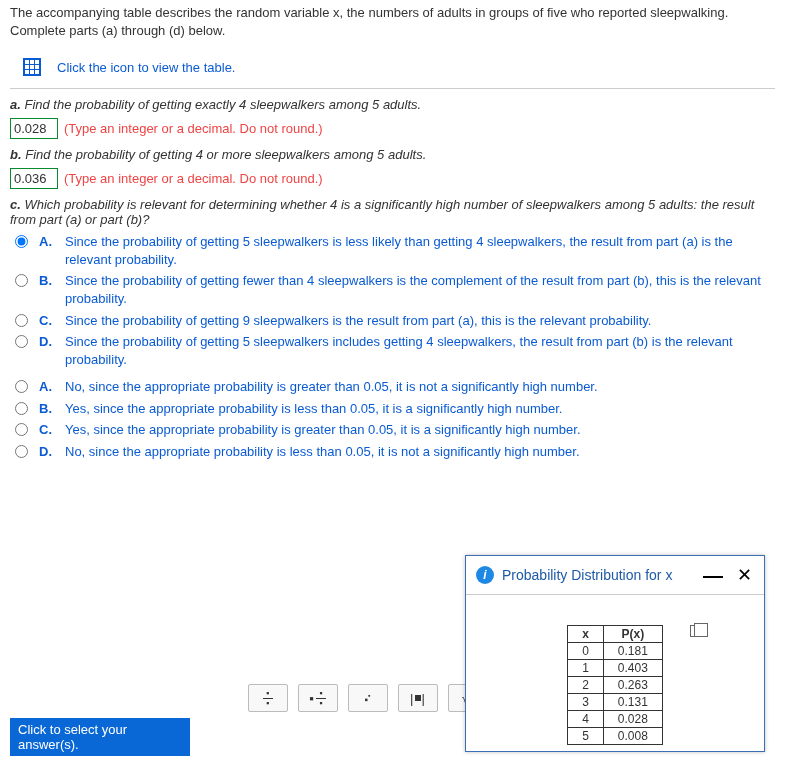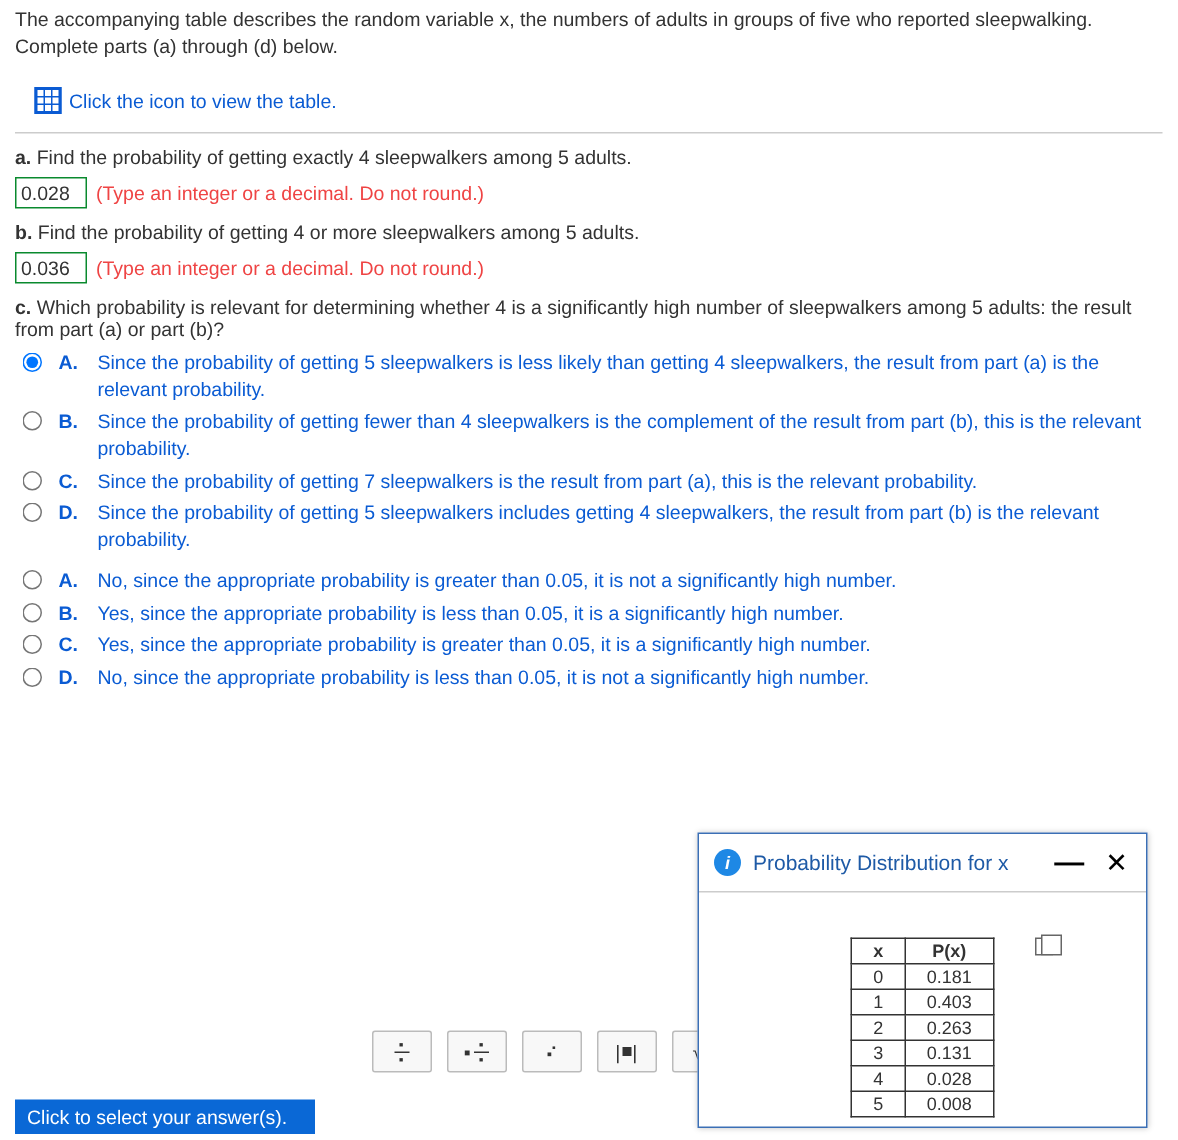--- a/index.html
+++ b/index.html
@@ -6,35 +6,35 @@
   body {
     margin: 0;
     padding: 4px 10px;
     font-family: Arial, Helvetica, sans-serif;
     font-size: 13px;
     color: #333;
     width: 785px;
     background: #fff;
   }
   .intro { margin-bottom: 18px; line-height: 1.4; }
-  .link-row { display: flex; align-items: center; gap: 5px; margin: 8px 0 12px 0; padding-left: 13px; }
+  .link-row { display: flex; align-items: center; gap: 16px; margin: 8px 0 12px 0; padding-left: 13px; }
   .table-icon {
     width: 18px; height: 18px;
     border: 1.5px solid #0a5bd3;
     display: grid;
     grid-template-columns: 1fr 1fr 1fr;
     grid-template-rows: 1fr 1fr 1fr;
     gap: 1px; padding: 1px;
     background: #0a5bd3;
     cursor: pointer;
   }
   .table-icon span { background: #fff; }
   .link-text { color: #0a5bd3; cursor: pointer; }
   hr.sep { border: none; border-top: 1px solid #ccc; margin: 6px 0; }
-  .part-label { margin: 8px 0 6px 0; }
+  .part-label { margin: 8px 0 6px 0; font-style: italic; }
   .part-label b { font-weight: bold; }
   .answer-row { display: flex; align-items: center; gap: 6px; margin-bottom: 8px; }
   input.answer-box {
     width: 48px;
     border: 1px solid #0a8a2e;
     padding: 2px 3px;
     font-size: 13px;
     text-align: left;
     color: #333;
     background: #fff;
@@ -73,22 +73,22 @@
   .frac .bar { width: 10px; height:1px; background:#333; }
   .mixed-frac { display:flex; align-items:center; gap:2px; }
   .abs { display:flex; align-items:center; }
   .abs::before, .abs::after { content:"|"; color:#333; }
   .abs-mid { width:6px; height:6px; background:#333; margin:0 1px;}
   .status-bar {
     background: #0a68d6;
     color: #fff;
     padding: 4px 8px;
     font-size: 13px;
-    margin-top: 18px;
-    width: 200px;
+    margin-top: 6px;
+    width: 180px;
   }
   
   .popup {
     position: absolute;
     right: 10px;
     bottom: 4px;
     width: 300px;
     background: #fff;
     border: 1px solid #3b6fb5;
     box-shadow: 0 0 4px rgba(0,0,0,0.25);
@@ -186,21 +186,21 @@
       <span class="option-text">Since the probability of getting 5 sleepwalkers is less likely than getting 4 sleepwalkers, the result from part (a) is the relevant probability.</span>
     </label>
     <label class="option-row">
       <input type="radio" name="c" style="">
       <span class="option-letter">B.</span>
       <span class="option-text">Since the probability of getting fewer than 4 sleepwalkers is the complement of the result from part (b), this is the relevant probability.</span>
     </label>
     <label class="option-row">
       <input type="radio" name="c" style="">
       <span class="option-letter">C.</span>
-      <span class="option-text">Since the probability of getting 7 sleepwalkers is the result from part (a), this is the relevant probability.</span>
+      <span class="option-text">Since the probability of getting 9 sleepwalkers is the result from part (a), this is the relevant probability.</span>
     </label>
     <label class="option-row">
       <input type="radio" name="c" style="">
       <span class="option-letter">D.</span>
       <span class="option-text">Since the probability of getting 5 sleepwalkers includes getting 4 sleepwalkers, the result from part (b) is the relevant probability.</span>
     </label>
   </div>
 
   <div class="options">
     <label class="option-row">

